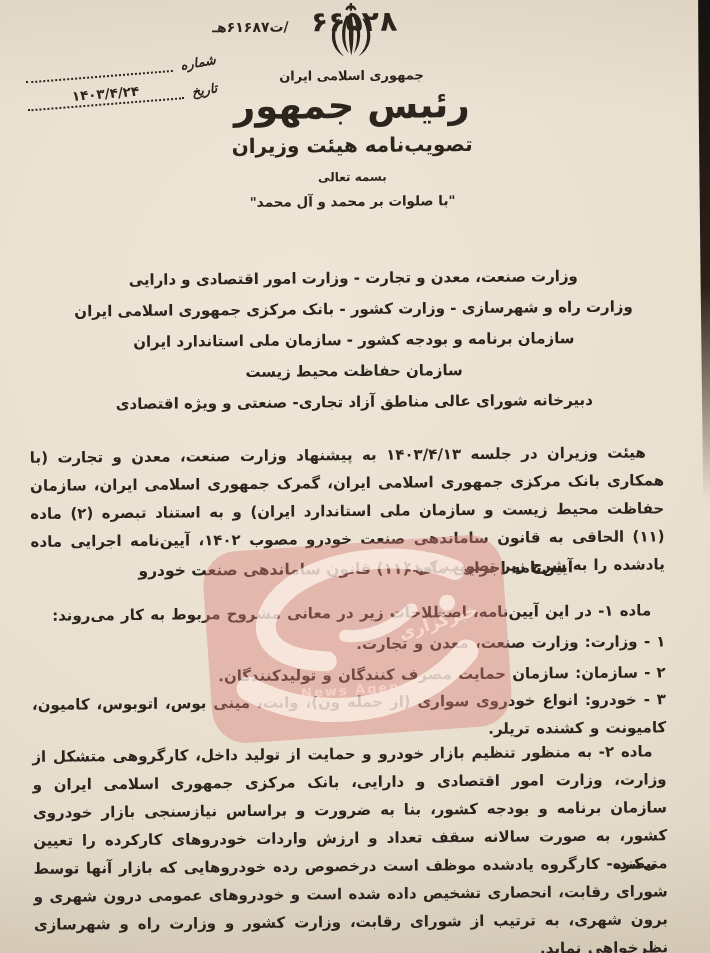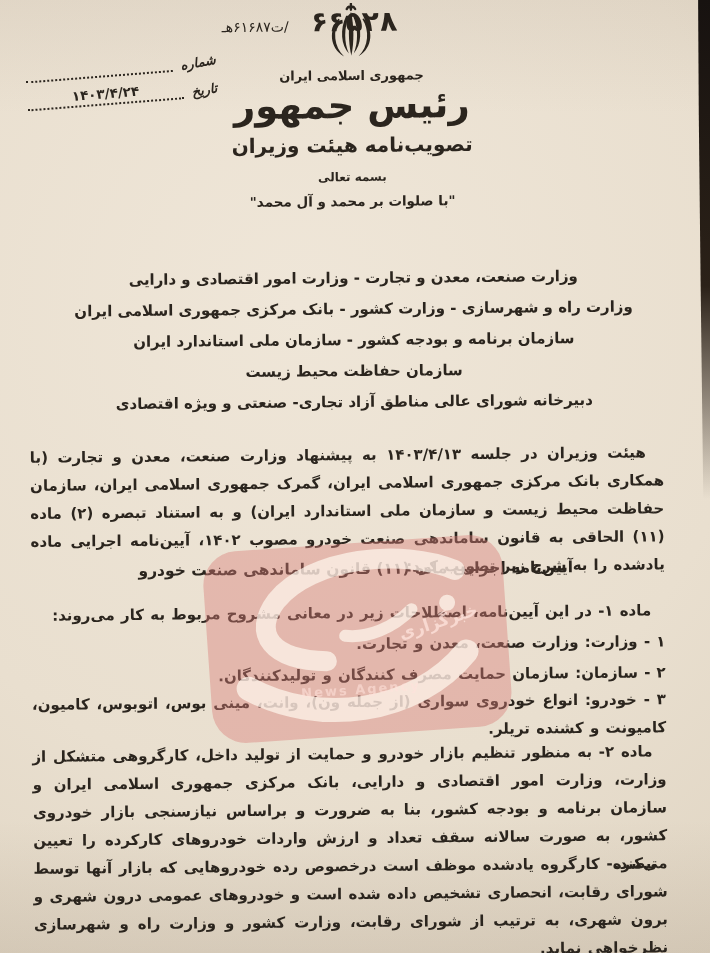--- a/index.html
+++ b/index.html
@@ -23,21 +23,21 @@
     clip-path:polygon(30% 0,100% 0,100% 100%,62% 100%,45% 55%,34% 22%);
   }
   .content{position:absolute;inset:0;color:#2b251e;transform:rotate(-0.5deg);transform-origin:50% 50%;}
 
   
   .refnum{
     position:absolute;top:5px;left:28px;width:372px;
     direction:rtl;display:flex;align-items:baseline;gap:22px;
   }
   .refnum-main{font-size:28px;font-weight:bold;letter-spacing:7px;transform:skewX(6deg);}
-  .refnum-sub{font-size:14px;font-weight:normal;letter-spacing:1px;}
+  .refnum-sub{font-size:14px;font-weight:bold;letter-spacing:1px;}
 
   
   .stamp{
     position:absolute;top:58px;left:30px;width:190px;
     direction:rtl;transform:rotate(-4deg);font-weight:bold;
   }
   .stamp-row{display:flex;align-items:flex-end;gap:8px;}
   .stamp-label{font-size:13px;font-style:italic;white-space:nowrap;transform:rotate(-6deg);}
   .stamp-dots{flex:1;border-bottom:2px dotted #2b251e;height:14px;}
   .stamp-date-wrap{flex:1;border-bottom:2px dotted #2b251e;text-align:center;padding-bottom:1px;}

